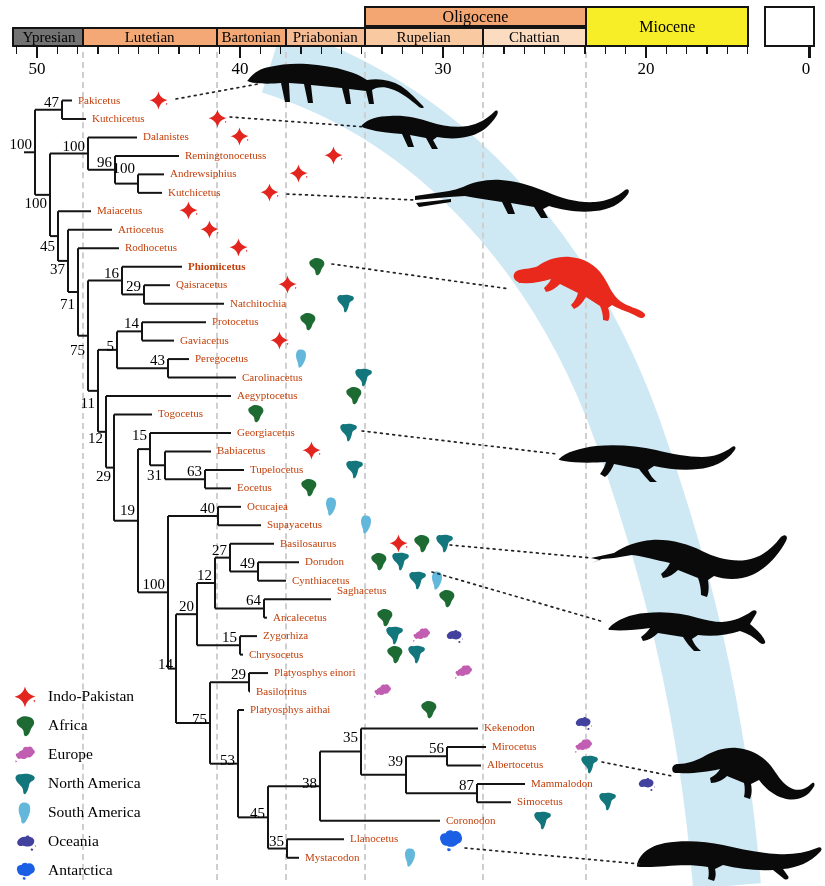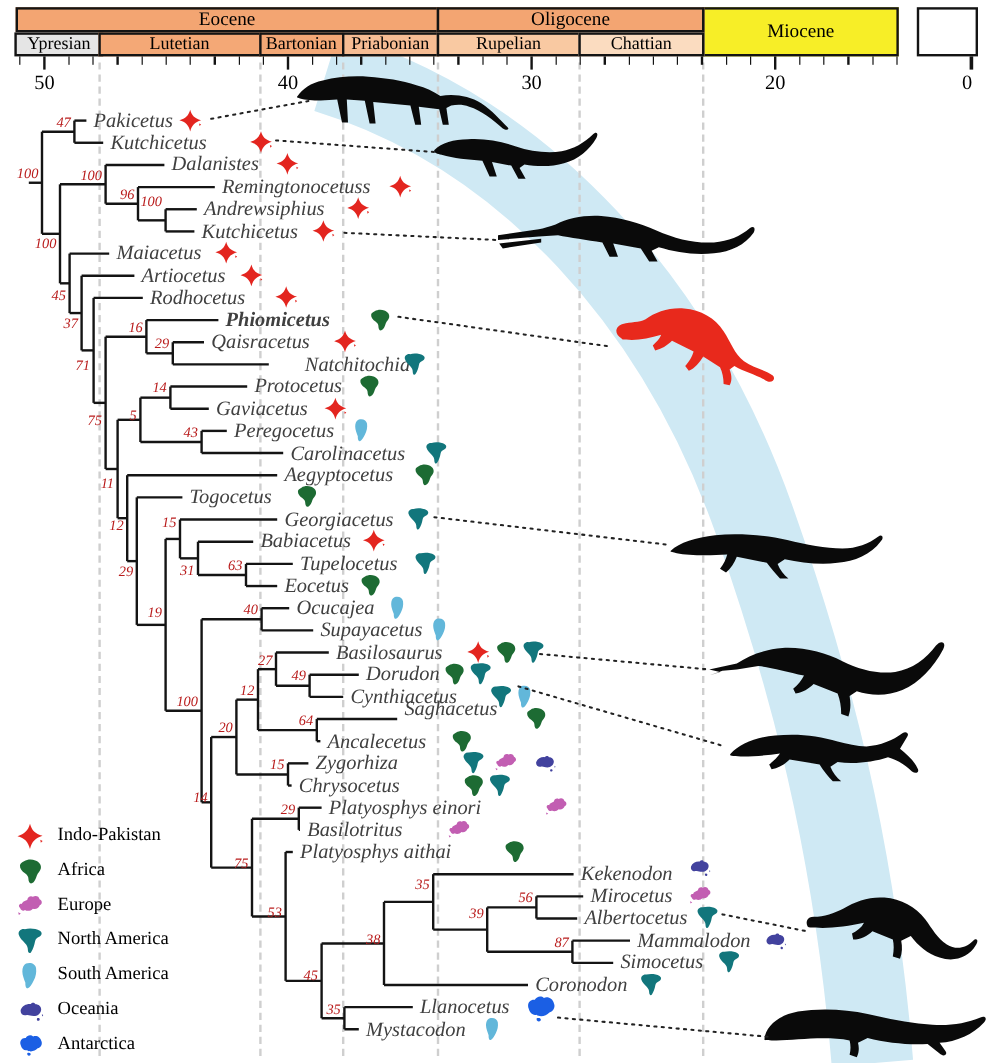--- a/index.html
+++ b/index.html
@@ -5,25 +5,25 @@
   html,body{margin:0;padding:0;background:#fff;}
   .fig{position:relative;width:825px;height:886px;background:#ffffff;
        font-family:"Liberation Serif",serif;overflow:hidden;}
   .layer{position:absolute;left:0;top:0;width:825px;height:886px;pointer-events:none;}
   .tsbox{position:absolute;border:2px solid #141414;box-sizing:border-box;
          display:flex;align-items:center;justify-content:center;
          font-size:16px;color:#000;white-space:nowrap;}
   .tick{position:absolute;background:#141414;}
   .axislab{position:absolute;font-size:17px;color:#000;text-align:center;width:30px;}
   .gridline{position:absolute;width:0;border-left:2px dashed #cfcfcf;}
-  .taxon{position:absolute;font-style:italic;font-size:17px;line-height:19px;
-         white-space:nowrap;color:#404040;}
+  .taxon{position:absolute;font-size:11px;line-height:19px;
+         white-space:nowrap;color:#c2410c;}
   .taxon.bold{font-weight:bold;}
-  .support{position:absolute;font-size:12px;line-height:16px;color:#b91c1c;
-           transform:translateX(-100%);white-space:nowrap;font-style:italic;}
+  .support{position:absolute;font-size:15px;line-height:16px;color:#000000;
+           transform:translateX(-100%);white-space:nowrap;}
   .legend-label{position:absolute;font-size:15.5px;line-height:18px;color:#000;white-space:nowrap;}
   svg.cicon{position:absolute;overflow:visible;}
 </style>
 </head>
 <body>
 
 <div class="fig">
 
   <svg class="layer" viewBox="0 0 825 886">
     <path id="arcband" d="M272 60 C440 112 565 255 628 432 C675 565 712 705 727 886" fill="none" stroke="#cfe9f4" stroke-width="68"></path>
@@ -33,24 +33,23 @@
       <div class="gridline" style="left: 81.66px; top: 52px; height: 828px;"></div>
       <div class="gridline" style="left: 215.64px; top: 52px; height: 828px;"></div>
       <div class="gridline" style="left: 284.66px; top: 52px; height: 828px;"></div>
       <div class="gridline" style="left: 363.83px; top: 52px; height: 828px;"></div>
       <div class="gridline" style="left: 481.57px; top: 52px; height: 828px;"></div>
       <div class="gridline" style="left: 585.1px; top: 52px; height: 828px;"></div>
     </div>
 
   <div class="layer" id="timescale">
     <div class="tsbox" style="left:764px;top:6px;width:51px;height:41px;background:#ffffff;"></div>
-  <div class="tsbox" style="left: 12.64px; top: 6px; width: 353.19px; height: 21px; background: rgb(243, 165, 114);">Eocene</div>
       <div class="tsbox" style="left: 585.1px; top: 6px; width: 164.4px; height: 41px; background: rgb(247, 238, 39);">Miocene</div>
       <div class="tsbox" style="left: 363.83px; top: 6px; width: 223.27px; height: 21px; background: rgb(243, 165, 114);">Oligocene</div>
-      <div class="tsbox" style="left: 12px; top: 27px; width: 74px; height: 20px; background: #e5e5e5; font-size: 15px;">Ypresian</div>
+      <div class="tsbox" style="left: 12px; top: 27px; width: 74px; height: 20px; background: #737373; font-size: 15px;">Ypresian</div>
       <div class="tsbox" style="left: 81.66px; top: 27px; width: 135.98px; height: 20px; background: rgb(244, 168, 118); font-size: 15px;">Lutetian</div>
       <div class="tsbox" style="left: 215.64px; top: 27px; width: 71.02px; height: 20px; background: rgb(244, 168, 118); font-size: 15px;">Bartonian</div>
       <div class="tsbox" style="left: 284.66px; top: 27px; width: 81.17px; height: 20px; background: rgb(246, 188, 147); font-size: 15px;">Priabonian</div>
       <div class="tsbox" style="left: 363.83px; top: 27px; width: 119.74px; height: 20px; background: rgb(249, 201, 162); font-size: 15px;">Rupelian</div>
       <div class="tsbox" style="left: 481.57px; top: 27px; width: 105.53px; height: 20px; background: rgb(251, 220, 192); font-size: 15px;">Chattian</div>
       <div class="tick" style="left: 16px; top: 47px; width: 1.4px; height: 7px;"></div>
       <div class="tick" style="left: 35.8px; top: 47px; width: 2.5px; height: 11px;"></div>
       <div class="tick" style="left: 56.6px; top: 47px; width: 1.4px; height: 7px;"></div>
       <div class="tick" style="left: 76.9px; top: 47px; width: 1.4px; height: 7px;"></div>
       <div class="tick" style="left: 97.2px; top: 47px; width: 1.4px; height: 7px;"></div>
@@ -263,21 +262,21 @@
         <path d="M10 0.5 C11.3 5.5 13.8 8 19.5 9.6 C14 11.5 11.5 13.8 10 19.5 C8.5 13.8 6 11.4 0.5 9.8 C6 8.2 8.6 5.6 10 0.5 Z M17.8 12.5 L19.6 13.4 L18.2 14.8 Z" fill="#e3251f"></path>
       </svg>
       <div class="taxon bold" style="left: 188px; top: 256.73px;">Phiomicetus</div>
       <svg class="cicon" viewBox="0 0 20 20" style="left: 306px; top: 256.73px; width: 21px; height: 19px;">
         <path d="M5.5 2.5 C8 0.8 11.5 0.8 14 1.8 C17 2.8 18.8 5.2 18.2 8 C17.8 10 16 11.2 15.2 13.2 C14.4 15.8 13.4 18.4 11.4 19.2 C9.8 19.8 8.8 18 8.8 15.8 C8.8 14.2 8 13 6.2 11.6 C4 10 2.2 8 2.4 5.6 C2.6 4 4 3.4 5.5 2.5 Z" fill="#1d6b33"></path>
       </svg>
       <div class="taxon" style="left: 176px; top: 275.2px;">Qaisracetus</div>
       <svg class="cicon" viewBox="0 0 20 20" style="left: 277px; top: 275.2px; width: 21px; height: 19px;">
         <path d="M10 0.5 C11.3 5.5 13.8 8 19.5 9.6 C14 11.5 11.5 13.8 10 19.5 C8.5 13.8 6 11.4 0.5 9.8 C6 8.2 8.6 5.6 10 0.5 Z M17.8 12.5 L19.6 13.4 L18.2 14.8 Z" fill="#e3251f"></path>
       </svg>
-      <div class="taxon" style="left: 230px; top: 293.67px; margin-left: 24px;">Natchitochia</div>
+      <div class="taxon" style="left: 230px; top: 293.67px;">Natchitochia</div>
       <svg class="cicon" viewBox="0 0 20 20" style="left: 335px; top: 293.67px; width: 21px; height: 19px;">
         <path d="M1.5 5.5 C0.8 3 3 0.8 6 1.2 C9.5 0.2 14.5 0.6 17.5 2.4 C19.6 3.8 19 6 17 7 C15.4 7.8 14.2 8.4 13.8 10.6 C13.3 13.4 12.4 16.4 10.8 18.6 C9.8 20 8.4 19 8.4 17 C8.4 15 7.8 13.4 6.2 11.8 C4.2 9.8 2.2 8 1.5 5.5 Z" fill="#12767c"></path>
       </svg>
       <div class="support" style="left: 141px; top: 278.435px;">29</div>
       <div class="support" style="left: 119px; top: 264.582px;">16</div>
       <div class="taxon" style="left: 212px; top: 312.14px;">Protocetus</div>
       <svg class="cicon" viewBox="0 0 20 20" style="left: 297px; top: 312.14px; width: 21px; height: 19px;">
         <path d="M5.5 2.5 C8 0.8 11.5 0.8 14 1.8 C17 2.8 18.8 5.2 18.2 8 C17.8 10 16 11.2 15.2 13.2 C14.4 15.8 13.4 18.4 11.4 19.2 C9.8 19.8 8.8 18 8.8 15.8 C8.8 14.2 8 13 6.2 11.6 C4 10 2.2 8 2.4 5.6 C2.6 4 4 3.4 5.5 2.5 Z" fill="#1d6b33"></path>
       </svg>
       <div class="taxon" style="left: 180px; top: 330.61px;">Gaviacetus</div>

